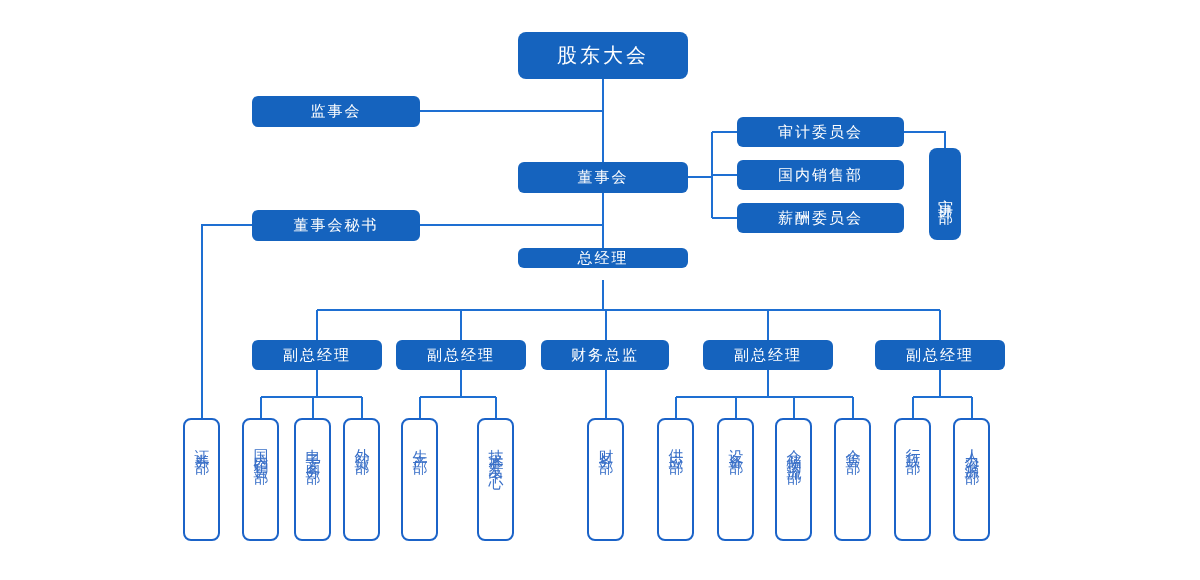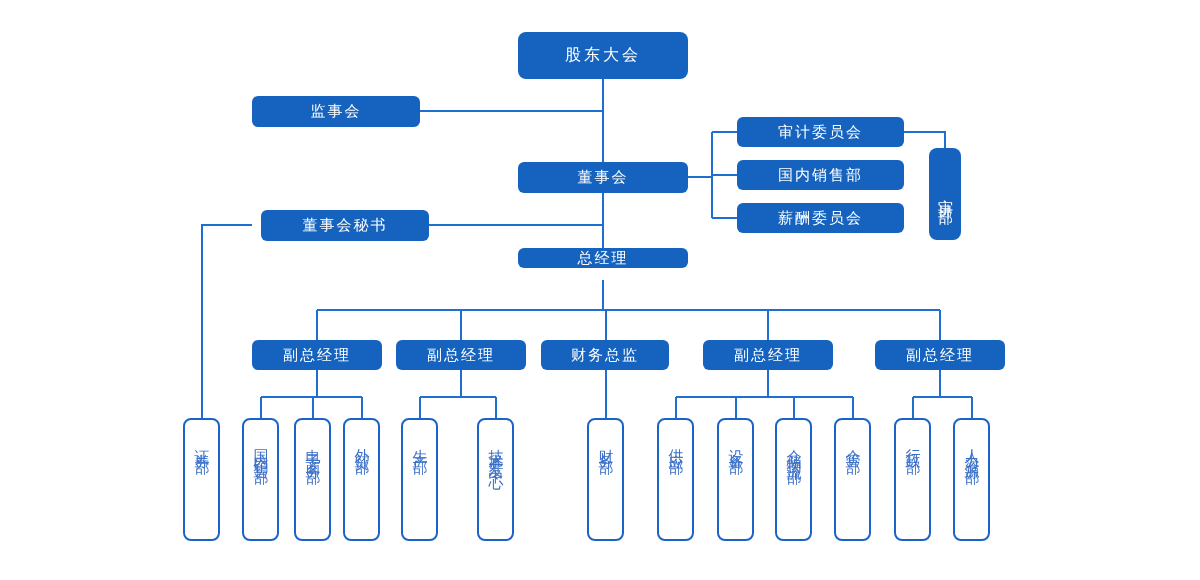--- a/index.html
+++ b/index.html
@@ -18,21 +18,21 @@
   .node{
     position:absolute;
     background:var(--node-fill);
     color:var(--node-text);
     border-radius:6px;
     display:flex;align-items:center;justify-content:center;
     font-size:15px;letter-spacing:2px;
     box-sizing:border-box;
     z-index:2;
   }
-  .node.root{border-radius:8px;font-size:16px;letter-spacing:3px;}
+  .node.root{border-radius:8px;font-size:20px;letter-spacing:3px;}
   .node.vtext{
     writing-mode:vertical-rl;text-orientation:upright;
     font-size:15px;letter-spacing:5px;border-radius:8px;
     padding:0;
   }
   .leaf{
     position:absolute;
     background:var(--leaf-fill);
     border:2px solid var(--leaf-border);
     color:var(--leaf-text);
@@ -70,21 +70,21 @@
   <div class="node" style="left:252px;top:96px;width:168px;height:31px;text-align:center;">监事会</div>
 
   <div class="node" style="left:737px;top:117px;width:167px;height:30px;">审计委员会</div>
 
   <div class="node" style="left:518px;top:162px;width:170px;height:31px;">董事会</div>
   <div class="node" style="left:737px;top:160px;width:167px;height:30px;">国内销售部</div>
   <div class="node" style="left:737px;top:203px;width:167px;height:30px;">薪酬委员会</div>
 
   <div class="node vtext" style="left:929px;top:148px;width:32px;height:92px;">审计部</div>
 
-  <div class="node" style="left:261px;top:210px;width:168px;height:31px;">董事会秘书</div>
+  <div class="node" style="left:252px;top:210px;width:168px;height:31px;">董事会秘书</div>
 
   <div class="node" style="left:518px;top:248px;width:170px;height:20px;">总经理</div>
 
   <div class="node" style="left:252px;top:340px;width:130px;height:30px;">副总经理</div>
   <div class="node" style="left:396px;top:340px;width:130px;height:30px;">副总经理</div>
   <div class="node" style="left:541px;top:340px;width:128px;height:30px;font-family:Liberation Serif, serif;">财务总监</div>
   <div class="node" style="left:703px;top:340px;width:130px;height:30px;">副总经理</div>
   <div class="node" style="left:875px;top:340px;width:130px;height:30px;">副总经理</div>
 
   <div class="leaf" style="left:183px;top:418px;width:37px;height:123px;">证券部</div>

